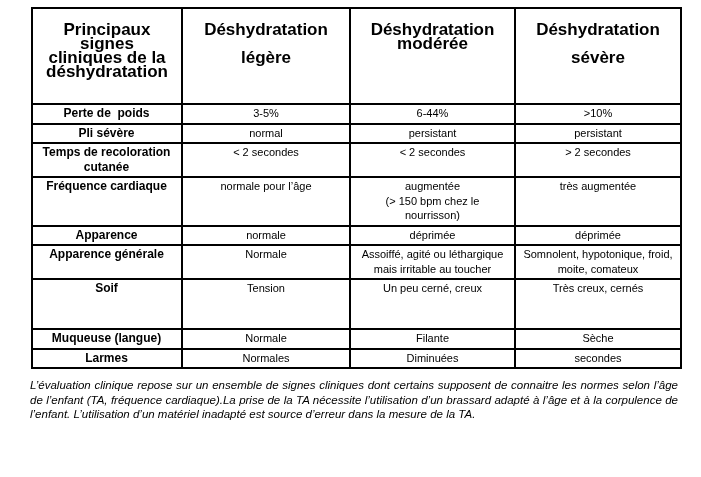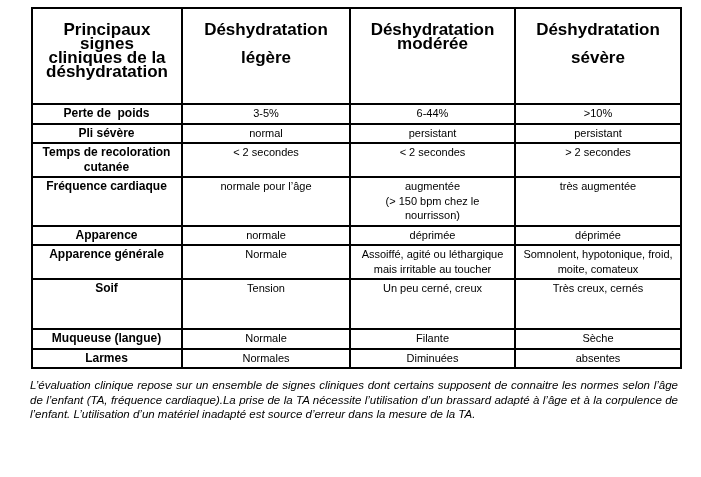--- a/index.html
+++ b/index.html
@@ -153,20 +153,20 @@
       <td class="sign">Muqueuse (langue)</td>
       <td>Normale</td>
       <td>Filante</td>
       <td>Sèche</td>
     </tr>
 
     <tr>
       <td class="sign">Larmes</td>
       <td>Normales</td>
       <td>Diminuées</td>
-      <td>absentes</td>
+      <td>secondes</td>
     </tr>
   </tbody>
   </table>
 
   <p class="footnote">L’évaluation clinique repose sur un ensemble de signes cliniques dont certains supposent de connaitre les normes selon l’âge de l’enfant (TA, fréquence cardiaque).La prise de la TA nécessite l’utilisation d’un brassard adapté à l’âge et à la corpulence de l’enfant. L’utilisation d’un matériel inadapté est source d’erreur dans la mesure de la TA.</p>
 
 </div>
 
 </body></html>

